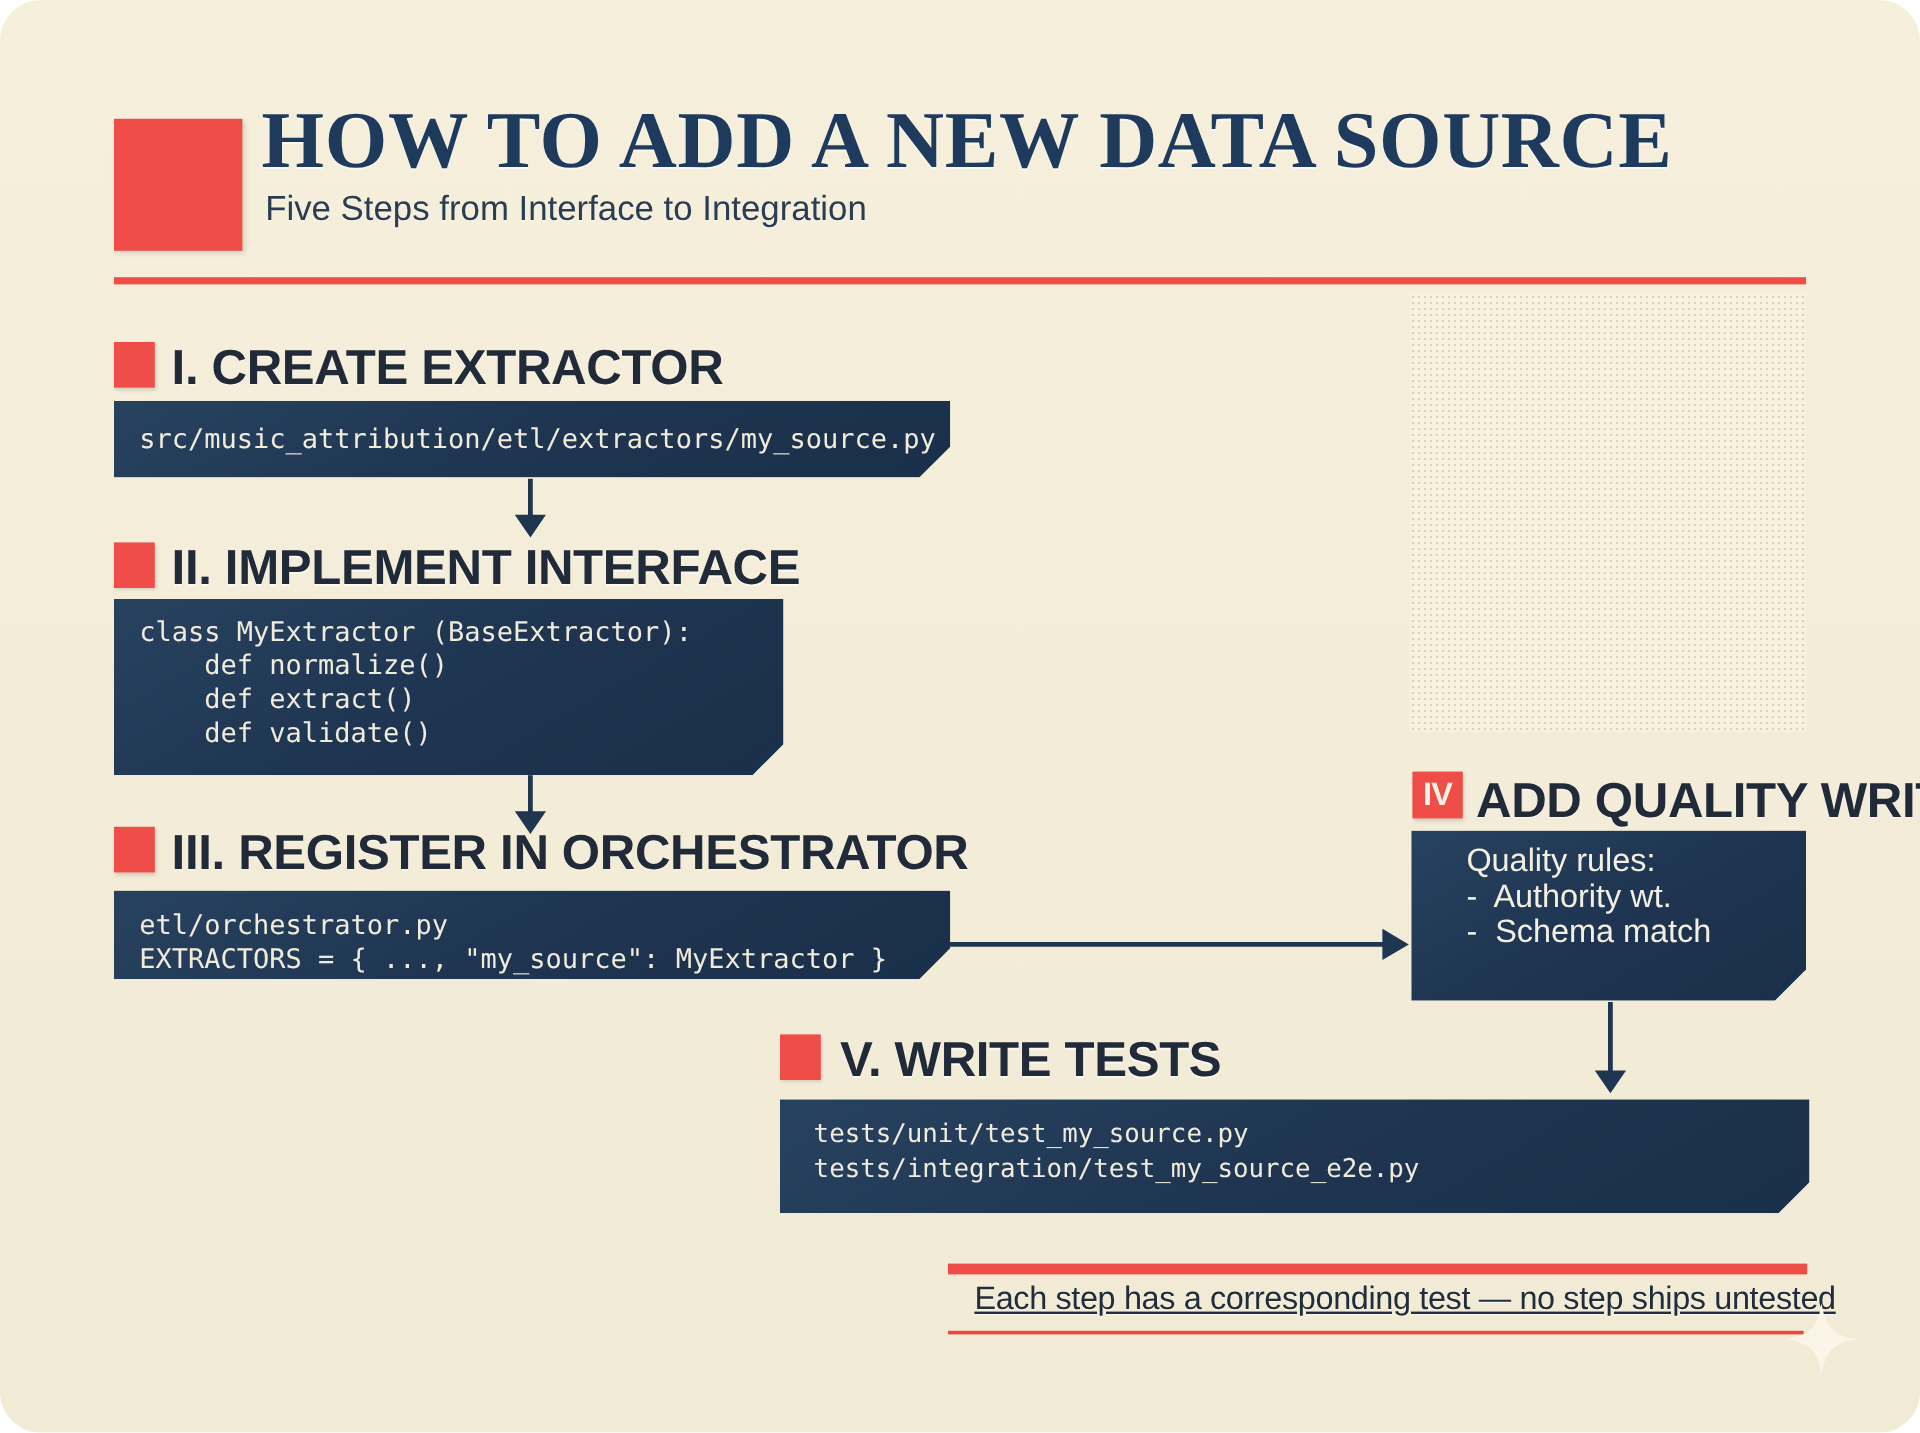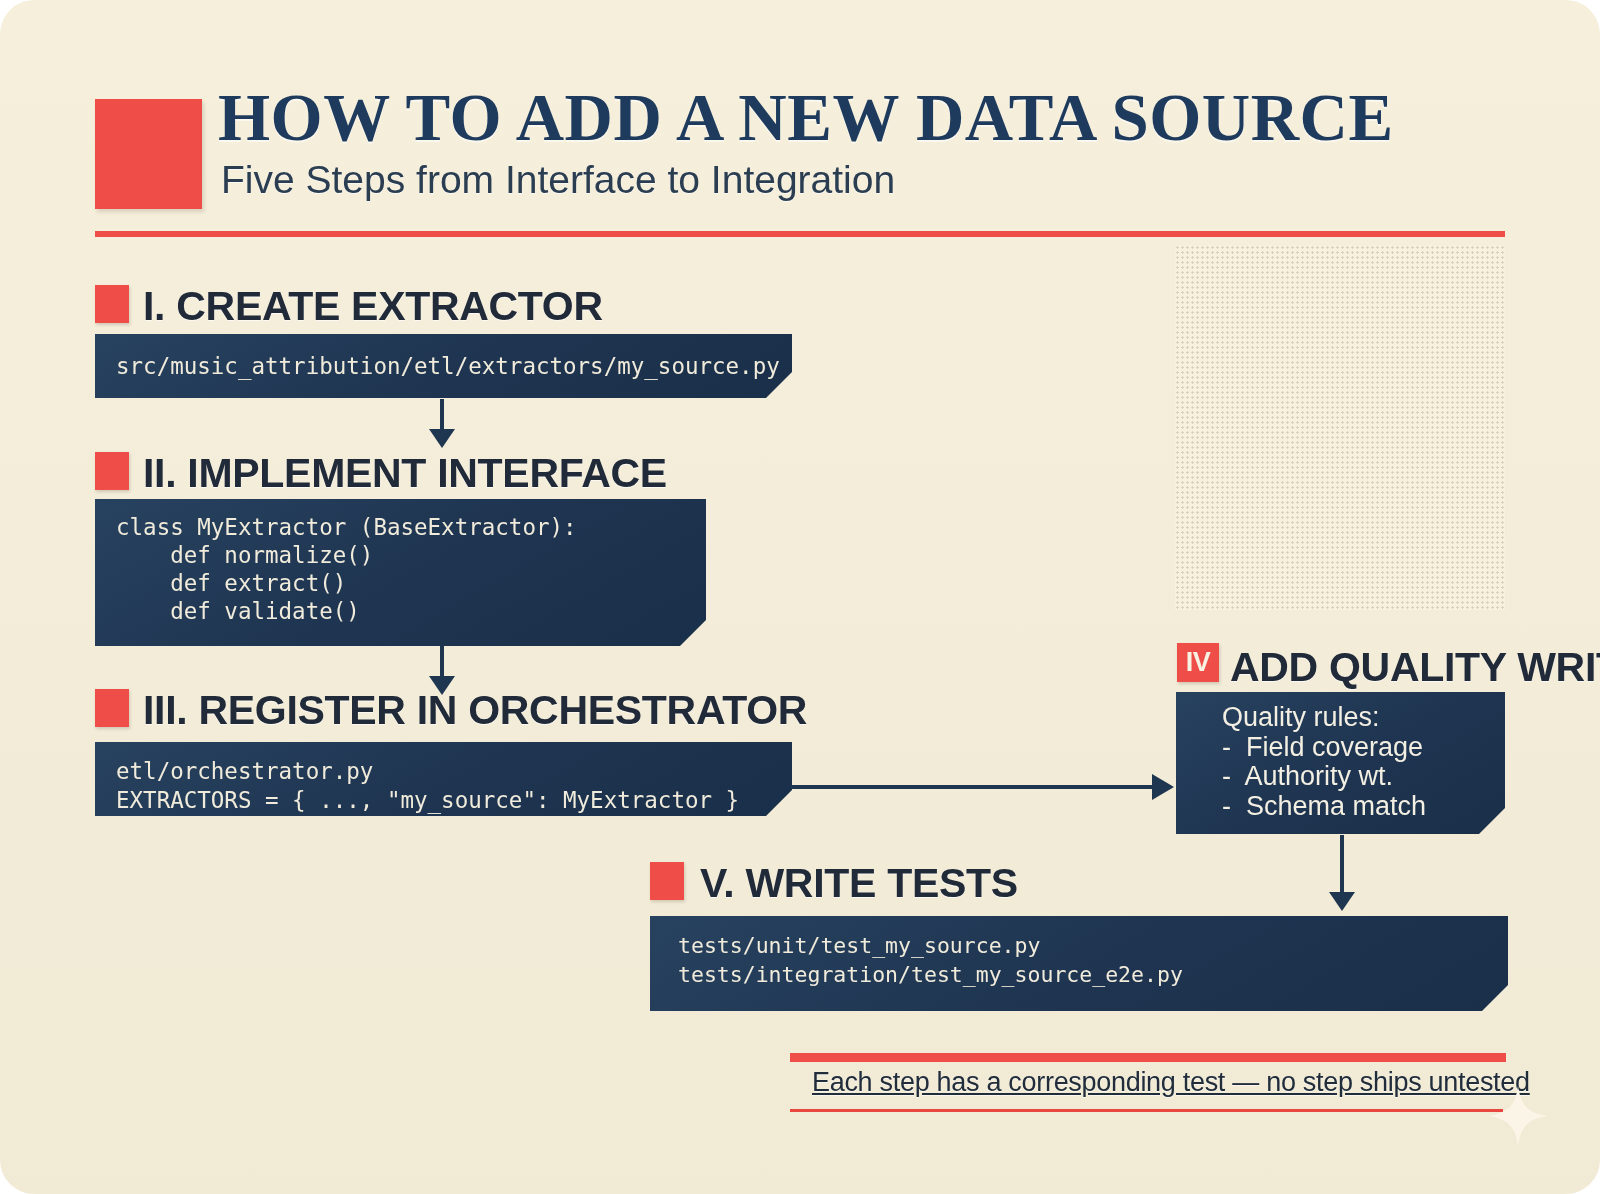--- a/index.html
+++ b/index.html
@@ -6,21 +6,21 @@
   .canvas{position:relative;width:1600px;height:1194px;background:#ffffff;overflow:hidden;
           font-family:"Liberation Sans",sans-serif;}
   .card{position:absolute;inset:0;background:linear-gradient(#f5efdc,#f1ead5);border-radius:34px;}
 
   
   .accent-square{position:absolute;background:#ef4d47;}
   .hdr-square{left:95px;top:99px;width:107px;height:110px;box-shadow:2px 3px 4px rgba(60,40,30,.15);}
   .title{position:absolute;left:218px;top:84px;font-family:"Liberation Serif",serif;font-weight:700;
          font-size:67px;line-height:1;color:#1e3a5c;letter-spacing:.5px;white-space:nowrap;
          text-shadow:0 2px 0 rgba(255,255,255,.55);}
-  .subtitle{position:absolute;left:221px;top:160px;font-size:39px;line-height:1;color:#2b3d51;
+  .subtitle{position:absolute;left:221px;top:160px;font-size:29px;line-height:1;color:#2b3d51;
             white-space:nowrap;text-shadow:0 1px 0 rgba(255,255,255,.6);}
   .hdr-rule{position:absolute;left:95px;top:231px;width:1410px;height:6px;background:#ef4d47;}
 
   
   .texture{position:absolute;left:1175px;top:245px;width:330px;height:365px;background:#f7f1de;
            background-image:radial-gradient(circle,rgba(148,142,115,.30) 1px,transparent 1.3px);
            background-size:5px 5px;}
 
   
   .step-square{width:34px;height:38px;box-shadow:1px 2px 3px rgba(60,40,30,.18);}
@@ -30,21 +30,21 @@
          display:flex;align-items:center;justify-content:center;color:#f7f2e2;font-weight:700;
          font-size:27px;letter-spacing:-.5px;box-shadow:1px 2px 3px rgba(60,40,30,.18);}
 
   
   .nbox{position:absolute;background:linear-gradient(150deg,#27425f 0%,#1e3450 55%,#1a2f49 100%);
         clip-path:polygon(0 0,100% 0,100% calc(100% - 26px),calc(100% - 26px) 100%,0 100%);
         box-shadow:0 4px 10px rgba(40,40,30,.12);color:#f0ebdb;}
   .code{font-family:"DejaVu Sans Mono","Liberation Mono",monospace;font-size:22.5px;line-height:28px;
         white-space:pre;}
   .box1{left:95px;top:334px;width:697px;height:64px;display:flex;align-items:center;padding-left:21px;box-sizing:border-box;}
-  .box2{left:95px;top:499px;width:611px;height:147px;padding:14px 0 0 21px;box-sizing:border-box;}
+  .box2{left:95px;top:499px;width:558px;height:147px;padding:14px 0 0 21px;box-sizing:border-box;}
   .box3{left:95px;top:742px;width:697px;height:74px;padding:15px 0 0 21px;box-sizing:border-box;line-height:29px;}
   .box3 .code{line-height:29px;}
   .box4{left:1176px;top:692px;width:329px;height:142px;padding:11px 0 0 46px;box-sizing:border-box;
         font-size:27px;line-height:29.5px;color:#f3efe2;}
   .box4 div{white-space:pre;}
   .box5{left:650px;top:916px;width:858px;height:95px;padding:15px 0 0 28px;box-sizing:border-box;}
   .box5 .code{font-size:21.5px;line-height:29px;}
 
   
   .flow-arrows{position:absolute;left:0;top:0;width:1600px;height:1194px;pointer-events:none;}
@@ -87,21 +87,20 @@
     <div class="step-label" style="left:143px;top:690px;">III. REGISTER IN ORCHESTRATOR</div>
     <div class="nbox box3">
       <div class="code">etl/orchestrator.py</div>
       <div class="code">EXTRACTORS = { ..., "my_source": MyExtractor }</div>
     </div>
 
     <div class="badge">IV</div>
     <div class="step-label" style="left:1230px;top:647px;">ADD QUALITY WRITE</div>
     <div class="nbox box4">
       <div>Quality rules:</div>
-      <div>-  Field coverage</div>
       <div>-  Authority wt.</div>
       <div>-  Schema match</div>
     </div>
 
     <div class="accent-square step-square" style="position:absolute;left:650px;top:862px;"></div>
     <div class="step-label" style="left:700px;top:863px;">V. WRITE TESTS</div>
     <div class="nbox box5">
       <div class="code">tests/unit/test_my_source.py</div>
       <div class="code">tests/integration/test_my_source_e2e.py</div>
     </div>

